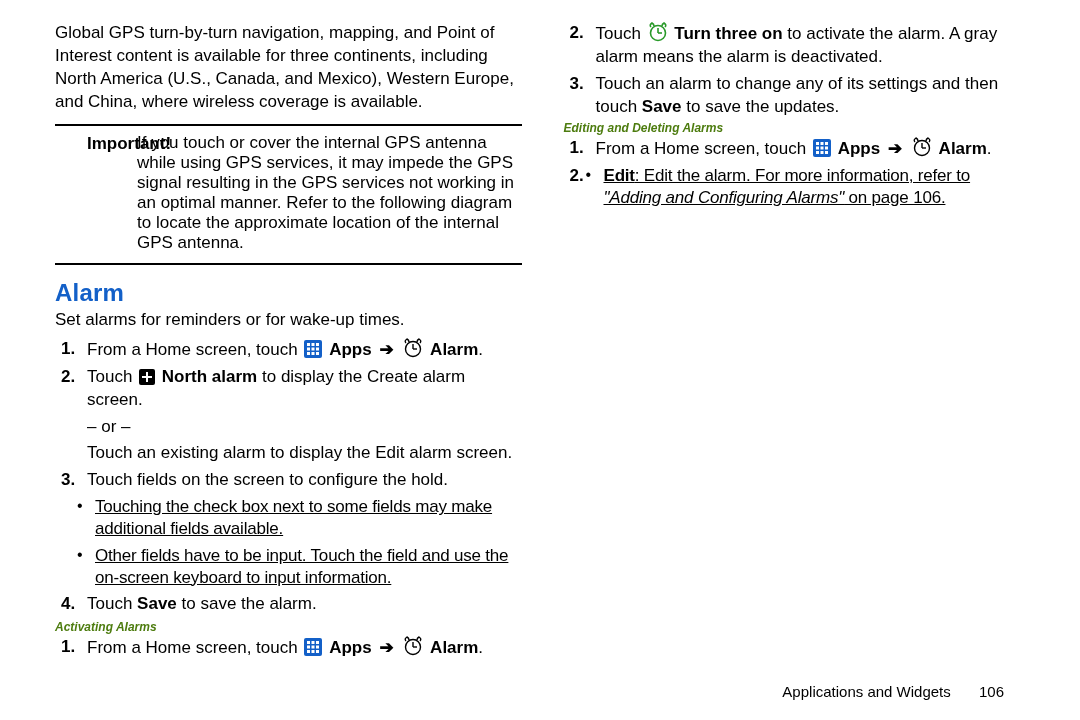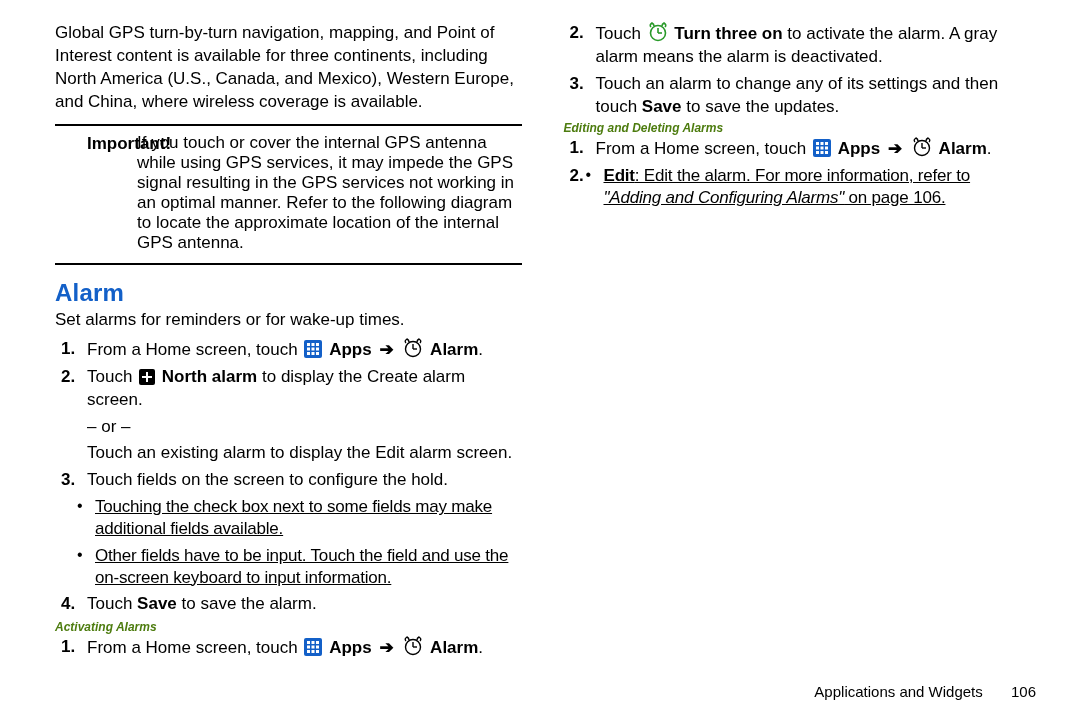--- a/index.html
+++ b/index.html
@@ -28,21 +28,21 @@
   h2{font-family:Arial,Helvetica,sans-serif;font-weight:900;font-style:italic;color:#4d7c0f;font-size:12px;margin:2px 0 2px 0;}
   ol{list-style:none;padding:0;margin:0 0 0 0;}
   ol>li{position:relative;padding-left:32px;margin:2px 0 4px 0;line-height:1.35;}
   ol>li .num{position:absolute;left:6px;top:0;font-weight:bold;}
   ul.bul{list-style:none;padding:0;margin:0;}
   ul.bul>li{position:relative;padding-left:40px;margin:2px 0 4px 0;line-height:1.3;font-family:Arial,Helvetica,sans-serif;}
   ul.bul>li:before{content:"•";position:absolute;left:22px;top:0;font-size:16px;}
   .cond{font-family:"Arial Narrow",Arial,sans-serif;letter-spacing:-0.2px;text-decoration:underline;}
   b{font-weight:bold;}
   .arrow{font-weight:bold;margin:0 3px;}
-  .footer{position:absolute;bottom:20px;right:44px;font-size:15px;}
+  .footer{position:absolute;bottom:20px;right:76px;font-size:15px;}
   .footer .sec{margin-right:24px;}
   svg.icon{vertical-align:-3px;margin:0 2px;}
   .orline{margin:4px 0 4px 32px;}
   .ref-ital{font-style:italic;}
 </style>
 </head>
 <body>
 
 <svg width="0" height="0" style="position:absolute">
   <defs>

